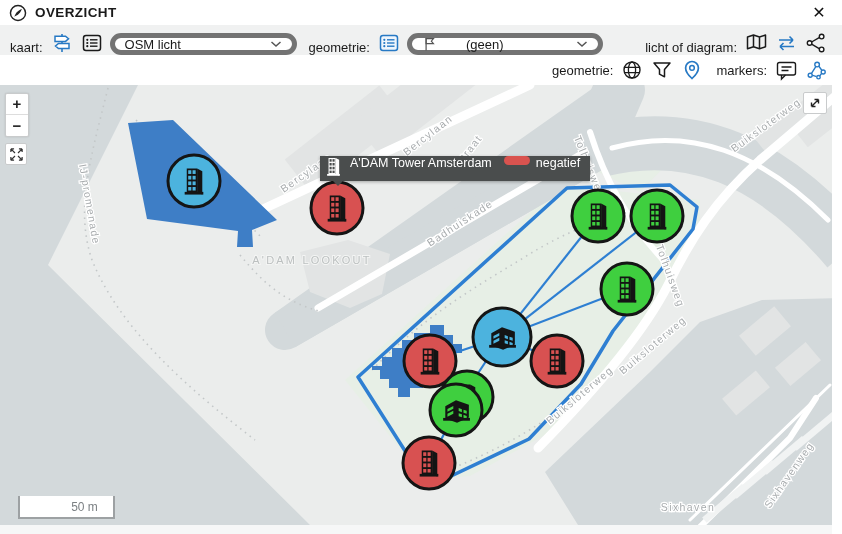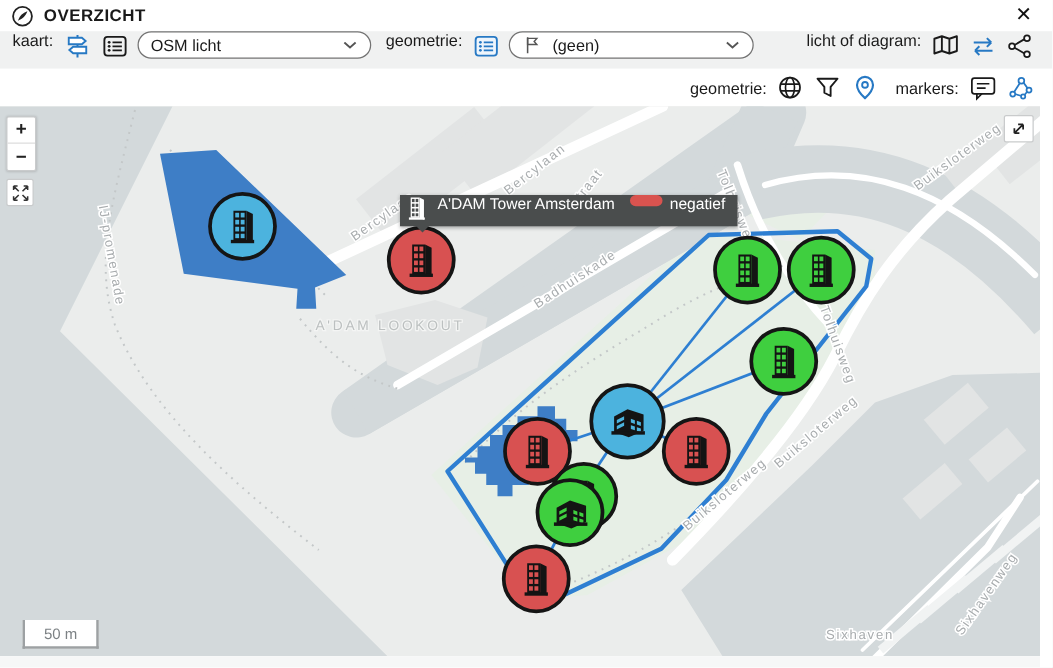--- a/index.html
+++ b/index.html
@@ -5,31 +5,31 @@
   html,body{margin:0;padding:0;background:#fff;}
   .stage{position:relative;width:842px;height:534px;overflow:hidden;background:#fff;
          font-family:"Liberation Sans","DejaVu Sans",sans-serif;color:#1a1a1a;}
   
   .titlebar{position:absolute;left:0;top:0;width:842px;height:25px;background:#fff;
             display:flex;align-items:center;padding-left:8px;box-sizing:border-box;}
   .titlebar .title{font-size:13.5px;font-weight:bold;letter-spacing:.4px;margin-left:7px;}
   .close-btn{position:absolute;right:12px;top:2px;width:22px;height:22px;border:none;background:none;
              font-size:16px;line-height:22px;text-align:center;cursor:pointer;color:#111;padding:0;}
   .toolbar{position:absolute;left:0;top:25px;width:842px;height:30px;background:#f0f1f1;
-           display:flex;align-items:flex-start;padding:0 14px 0 10px;box-sizing:border-box;font-size:13px;}
+           display:flex;align-items:flex-end;padding:0 14px 0 10px;box-sizing:border-box;font-size:13px;}
   .subtoolbar{position:absolute;left:0;top:55px;width:842px;height:30px;background:#fff;
            display:flex;align-items:center;justify-content:flex-end;padding:0 12px 0 0;box-sizing:border-box;font-size:13px;}
   .tb-label{color:#1a1a1a;margin-right:7px;white-space:nowrap;}
   .icon-btn{width:24px;height:24px;display:flex;align-items:center;justify-content:center;
             background:none;border:none;padding:0;margin-right:6px;cursor:pointer;}
-  .pill{height:22px;background:#fff;border:1px solid #737373;border-radius:12px;display:flex;align-items:center;
+  .pill{height:22px;background:#fff;border:5px solid #737373;border-radius:12px;display:flex;align-items:center;
         padding:0 10px;box-sizing:border-box;font-size:13px;color:#1a1a1a;cursor:pointer;}
   .pill .chev{margin-left:auto;}
   .pill1{width:187px;margin-right:12px;}
-  .pill2{width:196px;}
+  .pill2{width:196px;gap:20px;}
   .spacer{flex:1;}
   
   .map{position:absolute;left:0;top:85px;width:832px;height:440px;background:#ebedec;overflow:hidden;}
   .map svg.base{position:absolute;left:0;top:0;}
   .strip-right{position:absolute;left:832px;top:85px;width:10px;height:449px;background:#fff;}
   .strip-bottom{position:absolute;left:0;top:525px;width:832px;height:9px;background:#f6f7f7;}
   text.street{font-size:10.5px;fill:#a8acae;letter-spacing:1.4px;text-anchor:middle;
               stroke:#ffffff;stroke-width:2.5px;paint-order:stroke;font-family:"Liberation Sans",sans-serif;}
   text.poi{font-size:11px;fill:#bcc0c0;letter-spacing:2.2px;text-anchor:middle;
            stroke:#f4f5f4;stroke-width:2px;paint-order:stroke;font-family:"Liberation Sans",sans-serif;}
@@ -40,21 +40,21 @@
            border-radius:2px;box-shadow:0 0 2px rgba(0,0,0,.15);}
   .zoomctl button{display:block;width:22px;height:21px;background:none;border:none;font-size:15px;
                   font-weight:bold;color:#222;padding:0;cursor:pointer;line-height:20px;}
   .zoomctl button:first-child{border-bottom:1px solid #ddd;}
   .fitctl{position:absolute;left:5px;top:58px;width:22px;height:22px;background:#fff;border:1px solid #c9cbcc;
           border-radius:2px;display:flex;align-items:center;justify-content:center;cursor:pointer;padding:0;}
   .expandctl{position:absolute;left:803px;top:7px;width:24px;height:22px;background:#fff;border:1px solid #c9cbcc;
           border-radius:2px;display:flex;align-items:center;justify-content:center;cursor:pointer;padding:0;}
   .scalebar{position:absolute;left:18px;top:411px;width:57px;height:21px;background:#fff;
             border:2px solid #9da1a3;border-top:none;display:flex;align-items:center;justify-content:center;
-            font-size:12px;color:#7c8184;}
+            font-size:12px;color:#7c8184;padding-left:36px;}
   
   .tooltip{position:absolute;left:320px;top:156px;height:25px;background:#4a4d4d;color:#fff;
            display:flex;align-items:flex-start;padding:0 10px 0 5px;font-size:12.5px;white-space:nowrap;
            box-shadow:0 1px 3px rgba(0,0,0,.3);}
   .tooltip:after{content:"";position:absolute;left:12px;bottom:-5px;border-left:6px solid transparent;
            border-right:6px solid transparent;border-top:6px solid #4a4d4d;}
   .tooltip .ttxt{margin-left:8px;}
   .tooltip .pillstat{display:inline-block;width:26px;height:9px;border-radius:5px;margin:0 6px 0 12px;}
 </style>
 </head>

